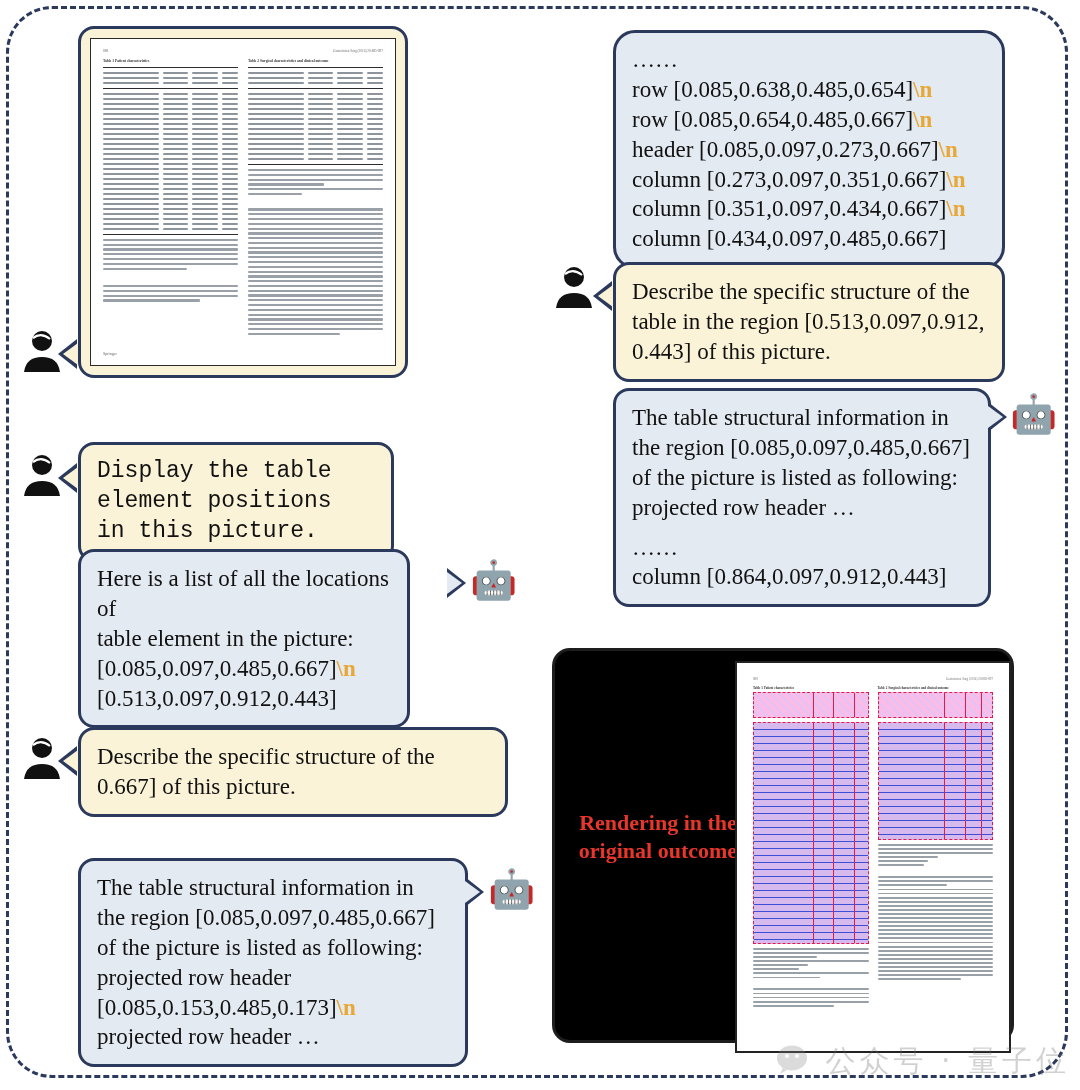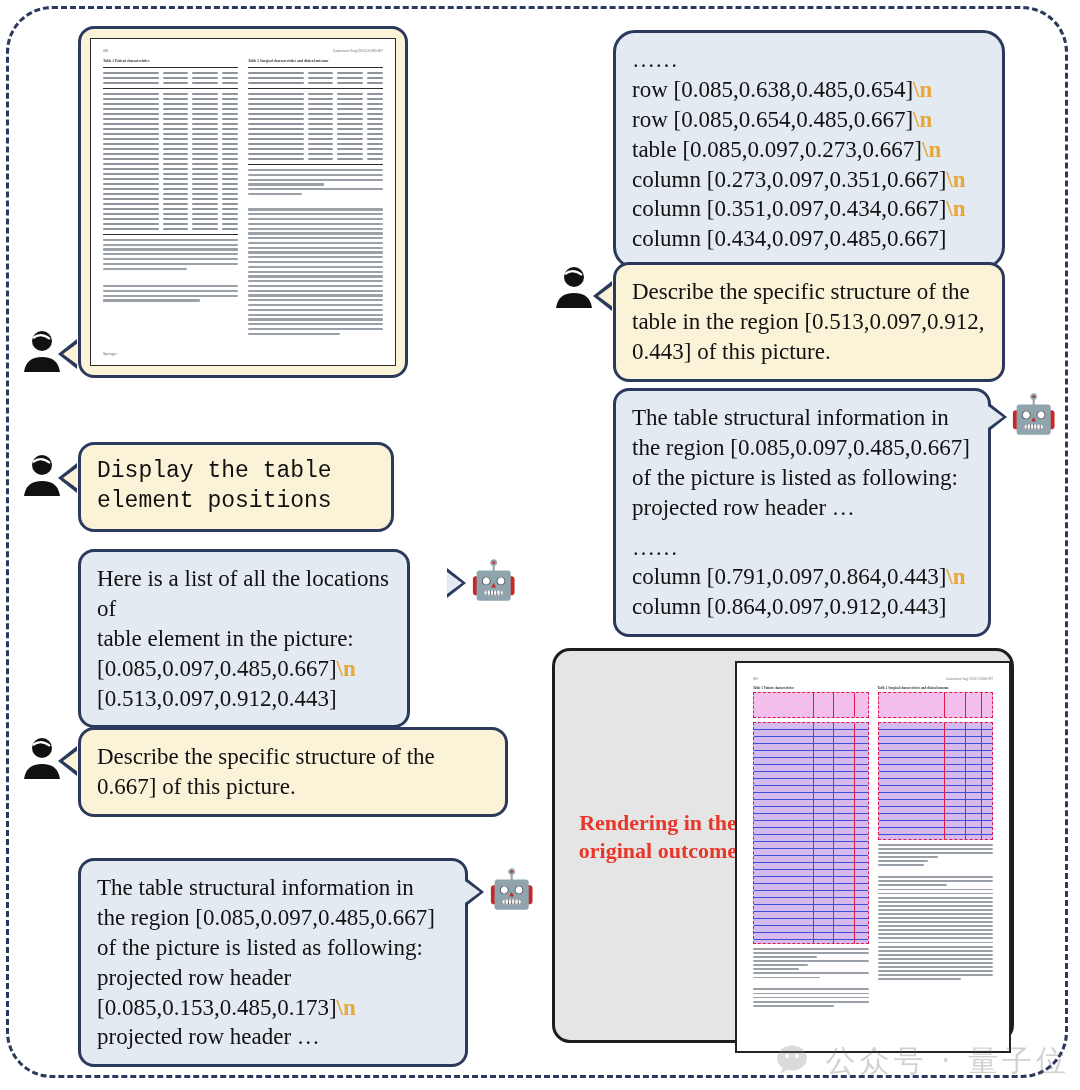--- a/index.html
+++ b/index.html
@@ -53,21 +53,21 @@
   .tcap{font-size:3.6px;color:#333;font-weight:700;margin-bottom:3px;}
   .trow{display:flex;gap:4px;margin:2.8px 0;}
   .trow .c1{flex:2.4;} .trow .c2{flex:1.1;} .trow .c3{flex:1.1;} .trow .c4{flex:.7;}
   .trow div{height:2.2px;background:#8e949c;border-radius:1px;}
   .para .tline{background:#9aa0a8;}
   #doc-footer{position:absolute;left:12px;bottom:9px;font-size:4px;color:#666;}
 
   
   #render-panel{
     position:absolute;left:552px;top:648px;width:462px;height:395px;
-    background:#e5e5e5;border:3px solid #1d1d1d;border-radius:18px;box-sizing:border-box;
+    background:#000000;border:3px solid #1d1d1d;border-radius:18px;box-sizing:border-box;
   }
   #render-label{
     position:absolute;left:18px;top:158px;width:170px;text-align:center;
     color:#e8362a;font-size:22px;font-weight:700;line-height:1.25;
   }
   #render-doc{
     position:absolute;left:180px;top:10px;width:276px;height:392px;
     background:#ffffff;border:2px solid #222;box-sizing:border-box;padding:14px 16px;overflow:hidden;
   }
   .rd-head{display:flex;justify-content:space-between;font-size:3.2px;color:#777;margin-bottom:5px;}
@@ -466,20 +466,21 @@
 <div class="avatar" style="left:18px;top:326px;">
   <svg viewBox="0 0 48 48" width="48" height="48" aria-hidden="true">
     <circle cx="24" cy="15" r="10" fill="#111"></circle>
     <path d="M15 12 q8 -6 17 1" stroke="#fff" stroke-width="2.2" fill="none"></path>
     <path d="M6 46 q2 -15 18 -15 t18 15 z" fill="#111"></path>
   </svg>
 </div>
 
 <div class="bubble user" id="b-left-1" style="left:78px;top:442px;width:316px;font-family:Liberation Mono, monospace;">
   <div>Display the table element positions</div>
+  <div>in this picture.</div>
 </div>
 <div class="tail tail-left-out" style="left:58px;top:463px;"></div>
 <div class="tail tail-left-in" style="left:63px;top:467px;"></div>
 <div class="avatar" style="left:18px;top:450px;">
   <svg viewBox="0 0 48 48" width="48" height="48" aria-hidden="true">
     <circle cx="24" cy="15" r="10" fill="#111"></circle>
     <path d="M15 12 q8 -6 17 1" stroke="#fff" stroke-width="2.2" fill="none"></path>
     <path d="M6 46 q2 -15 18 -15 t18 15 z" fill="#111"></path>
   </svg>
 </div>
@@ -517,21 +518,21 @@
   <div>projected row header …</div>
 </div>
 <div class="tail tail-right-out" style="left:465px;top:877px;"></div>
 <div class="tail tail-right-in" style="left:465px;top:881px;"></div>
 <div class="robot" style="left:488px;top:866px;">🤖</div>
 
 <div class="bubble bot" id="b-right-1" style="left:613px;top:30px;width:392px;border-radius:22px;">
   <div>……</div>
   <div><span>row [0.085,0.638,0.485,0.654]</span><span class="nl">\n</span></div>
   <div><span>row [0.085,0.654,0.485,0.667]</span><span class="nl">\n</span></div>
-  <div><span>table [0.085,0.097,0.273,0.667]</span><span class="nl">\n</span></div>
+  <div><span>header [0.085,0.097,0.273,0.667]</span><span class="nl">\n</span></div>
   <div><span>column [0.273,0.097,0.351,0.667]</span><span class="nl">\n</span></div>
   <div><span>column [0.351,0.097,0.434,0.667]</span><span class="nl">\n</span></div>
   <div>column [0.434,0.097,0.485,0.667]</div>
 </div>
 
 <div class="bubble user" id="b-right-2" style="left:613px;top:262px;width:392px;">
   <div>Describe the specific structure of the</div>
   <div><span>table in the region </span><b>[0.513,0.097,0.912,</b></div>
   <div><b>0.443]</b><span> of this picture.</span></div>
 </div>
@@ -545,21 +546,20 @@
   </svg>
 </div>
 
 <div class="bubble bot" id="b-right-3" style="left:613px;top:388px;width:378px;">
   <div>The table structural information in</div>
   <div>the region [0.085,0.097,0.485,0.667]</div>
   <div>of the picture is listed as following:</div>
   <div>projected row header …</div>
   <div style="height:10px"></div>
   <div> ……</div>
-  <div><span> column [0.791,0.097,0.864,0.443]</span><span class="nl">\n</span></div>
   <div> column [0.864,0.097,0.912,0.443]</div>
 </div>
 <div class="tail tail-right-out" style="left:988px;top:402px;"></div>
 <div class="tail tail-right-in" style="left:988px;top:406px;"></div>
 <div class="robot" style="left:1010px;top:391px;">🤖</div>
 
 <div id="render-panel">
   <div id="render-label">
     <div>Rendering in the</div>
     <div>original outcome</div>

